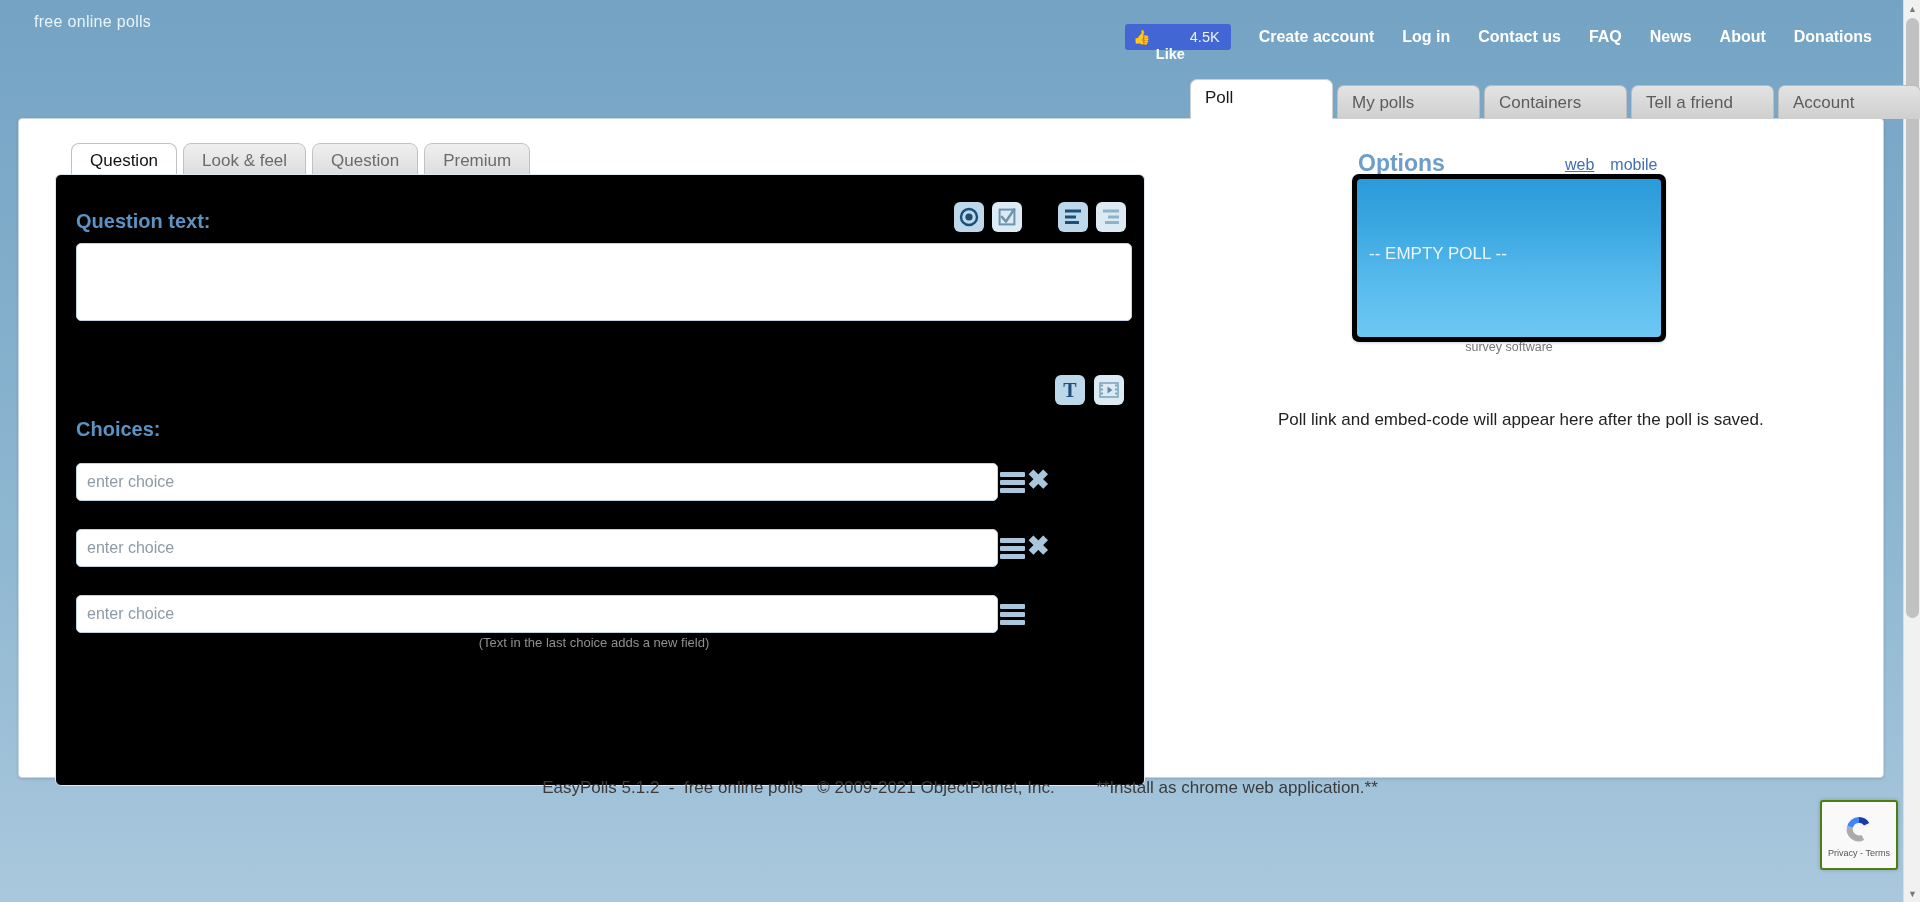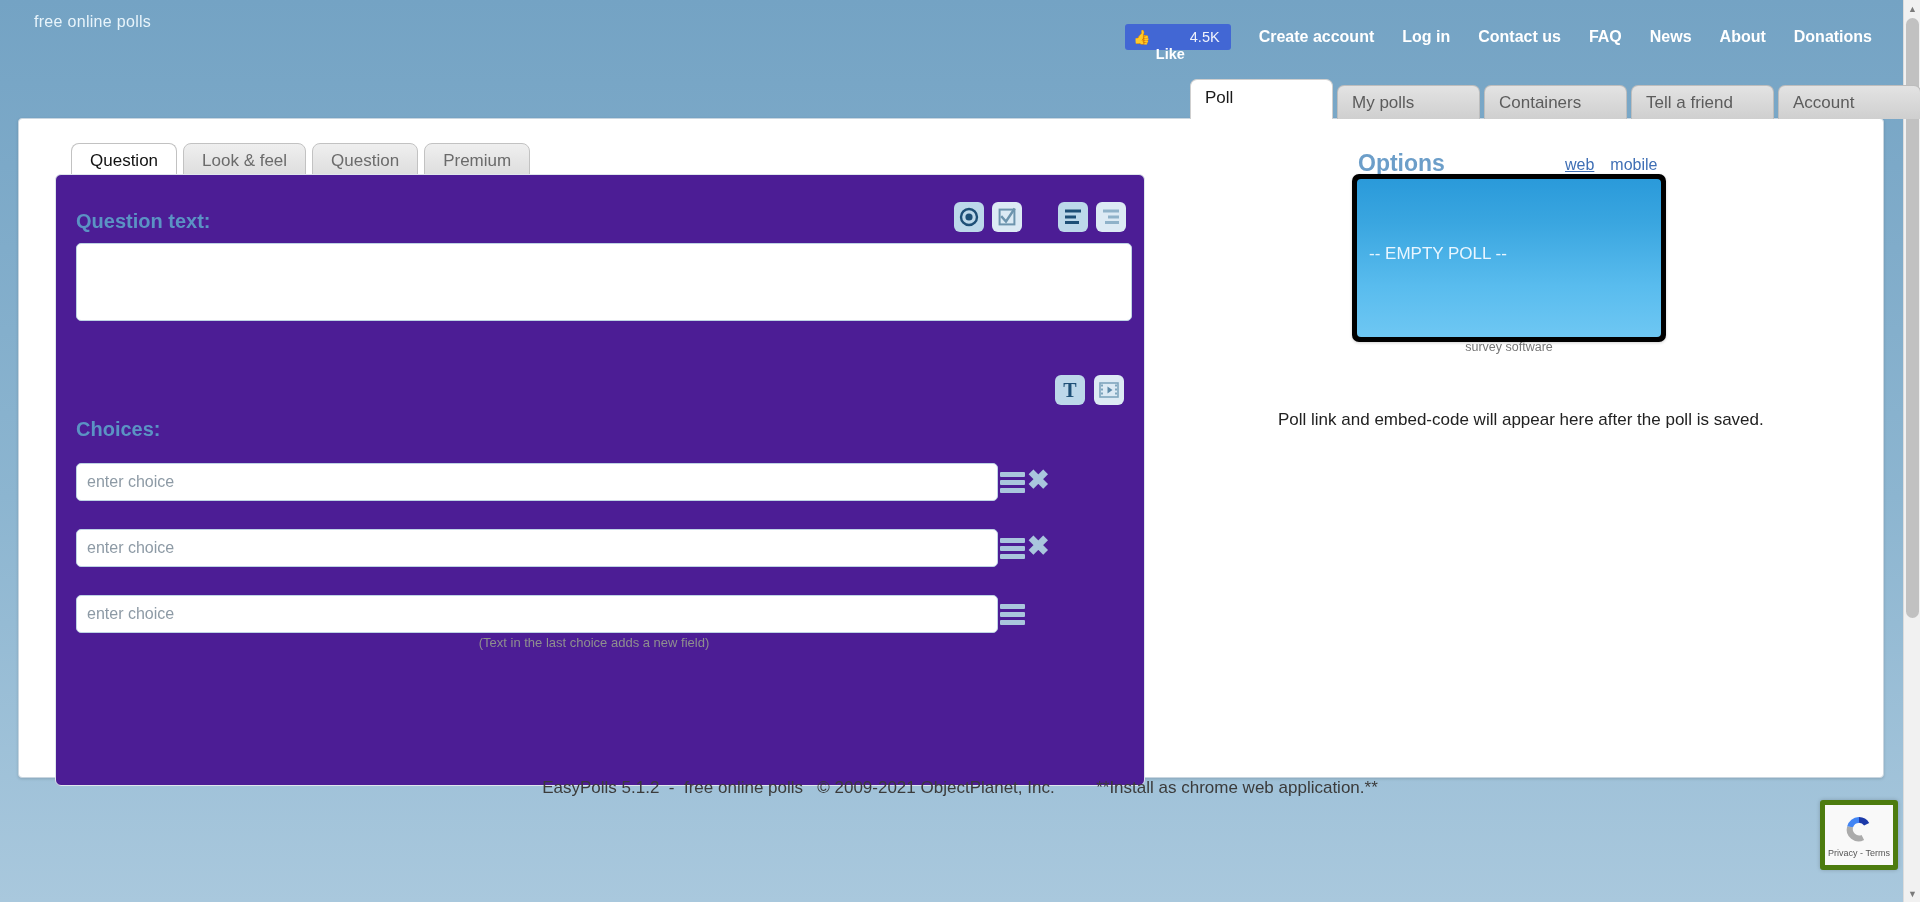--- a/index.html
+++ b/index.html
@@ -143,21 +143,21 @@
     color: #111;
   }
 
   
   .formpanel {
     position: absolute;
     left: 36px; top: 55px;
     width: 1090px; height: 612px;
     border: 1px solid #dfe6ec;
     border-radius: 6px;
-    background: #4c1d95;
+    background: #000000;
   }
 
   .lbl-blue {
     color: #5b93c4;
     font-size: 20px;
     font-weight: 700;
   }
   .q-label { position: absolute; left: 20px; top: 35px; }
   .c-label { position: absolute; left: 20px; top: 243px; }
 
@@ -317,21 +317,21 @@
   }
   .sb-arrow.up { top: 0; }
   .sb-arrow.down { bottom: 0; }
 
   
   .recaptcha {
     position: absolute;
     right: 22px; bottom: 32px;
     width: 78px; height: 70px;
     background: #f9f9f9;
-    border: 5px solid #4d7c0f;
+    border: 2px solid #4d7c0f;
     border-radius: 3px;
     box-shadow: 0 0 4px rgba(0,0,0,.2);
     display: flex;
     flex-direction: column;
     align-items: center;
     justify-content: center;
     gap: 2px;
   }
   .recaptcha .rc-txt { font-size: 9px; color: #555; }
 </style>

